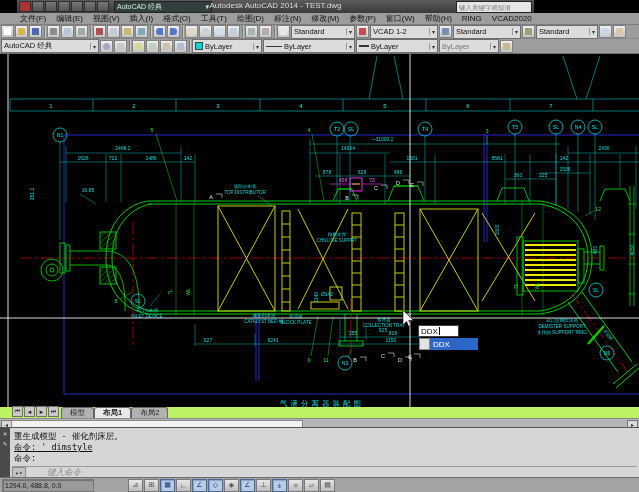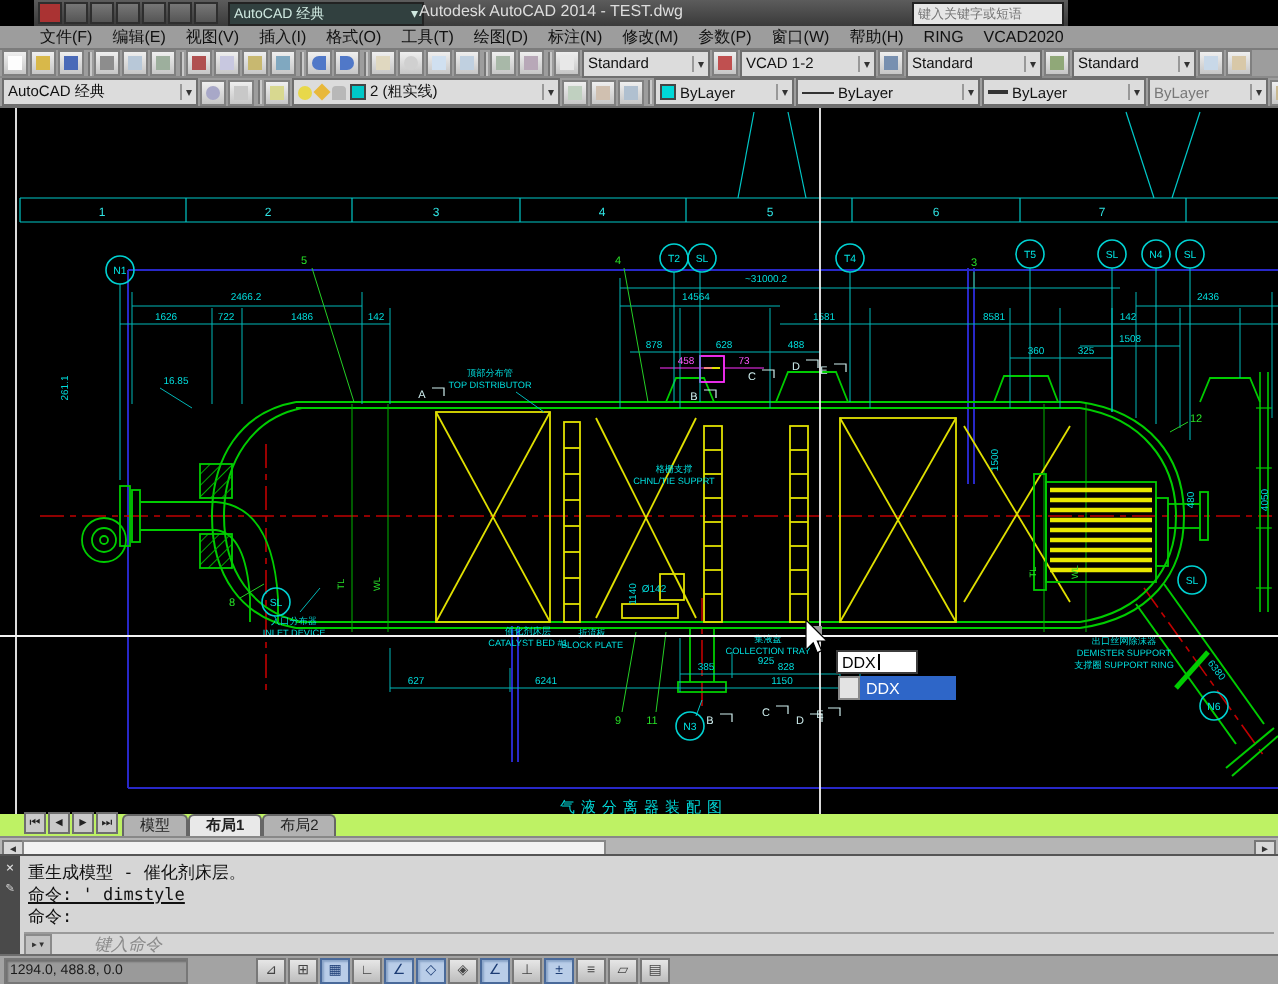--- a/index.html
+++ b/index.html
@@ -225,30 +225,20 @@
   <div class="icon">
       <i style="background:#a8a8c8;border-radius:50%;"></i>
     </div>
   <div class="icon">
       <i style="background:#c8c8c8;"></i>
     </div>
   <div class="sep"></div>
   <div class="icon">
       <i style="background:#d8d890;"></i>
     </div>
-  <div class="combo" style="width:128px;">
-    <span style="display:flex;align-items:center;gap:2px;">
-      <span class="lay-ico" style="background:#e8d84a;"></span>
-      <span class="lay-ico" style="background:#e8b83a;border-radius:0;transform:rotate(45deg);width:6px;height:6px;"></span>
-      <span class="lay-ico" style="background:#b8b8b8;border-radius:2px 2px 0 0;"></span>
-      <span class="swatch" style="background:#00c8c8;"></span>
-      <span>2 (粗实线)</span>
-    </span>
-    <span class="arr">▾</span>
-  </div>
   <div class="icon">
       <i style="background:#c0d0c0;"></i>
     </div>
   <div class="icon">
       <i style="background:#d0c0b0;"></i>
     </div>
   <div class="icon">
       <i style="background:#b0c0d0;"></i>
     </div>
   <div class="sep"></div>

